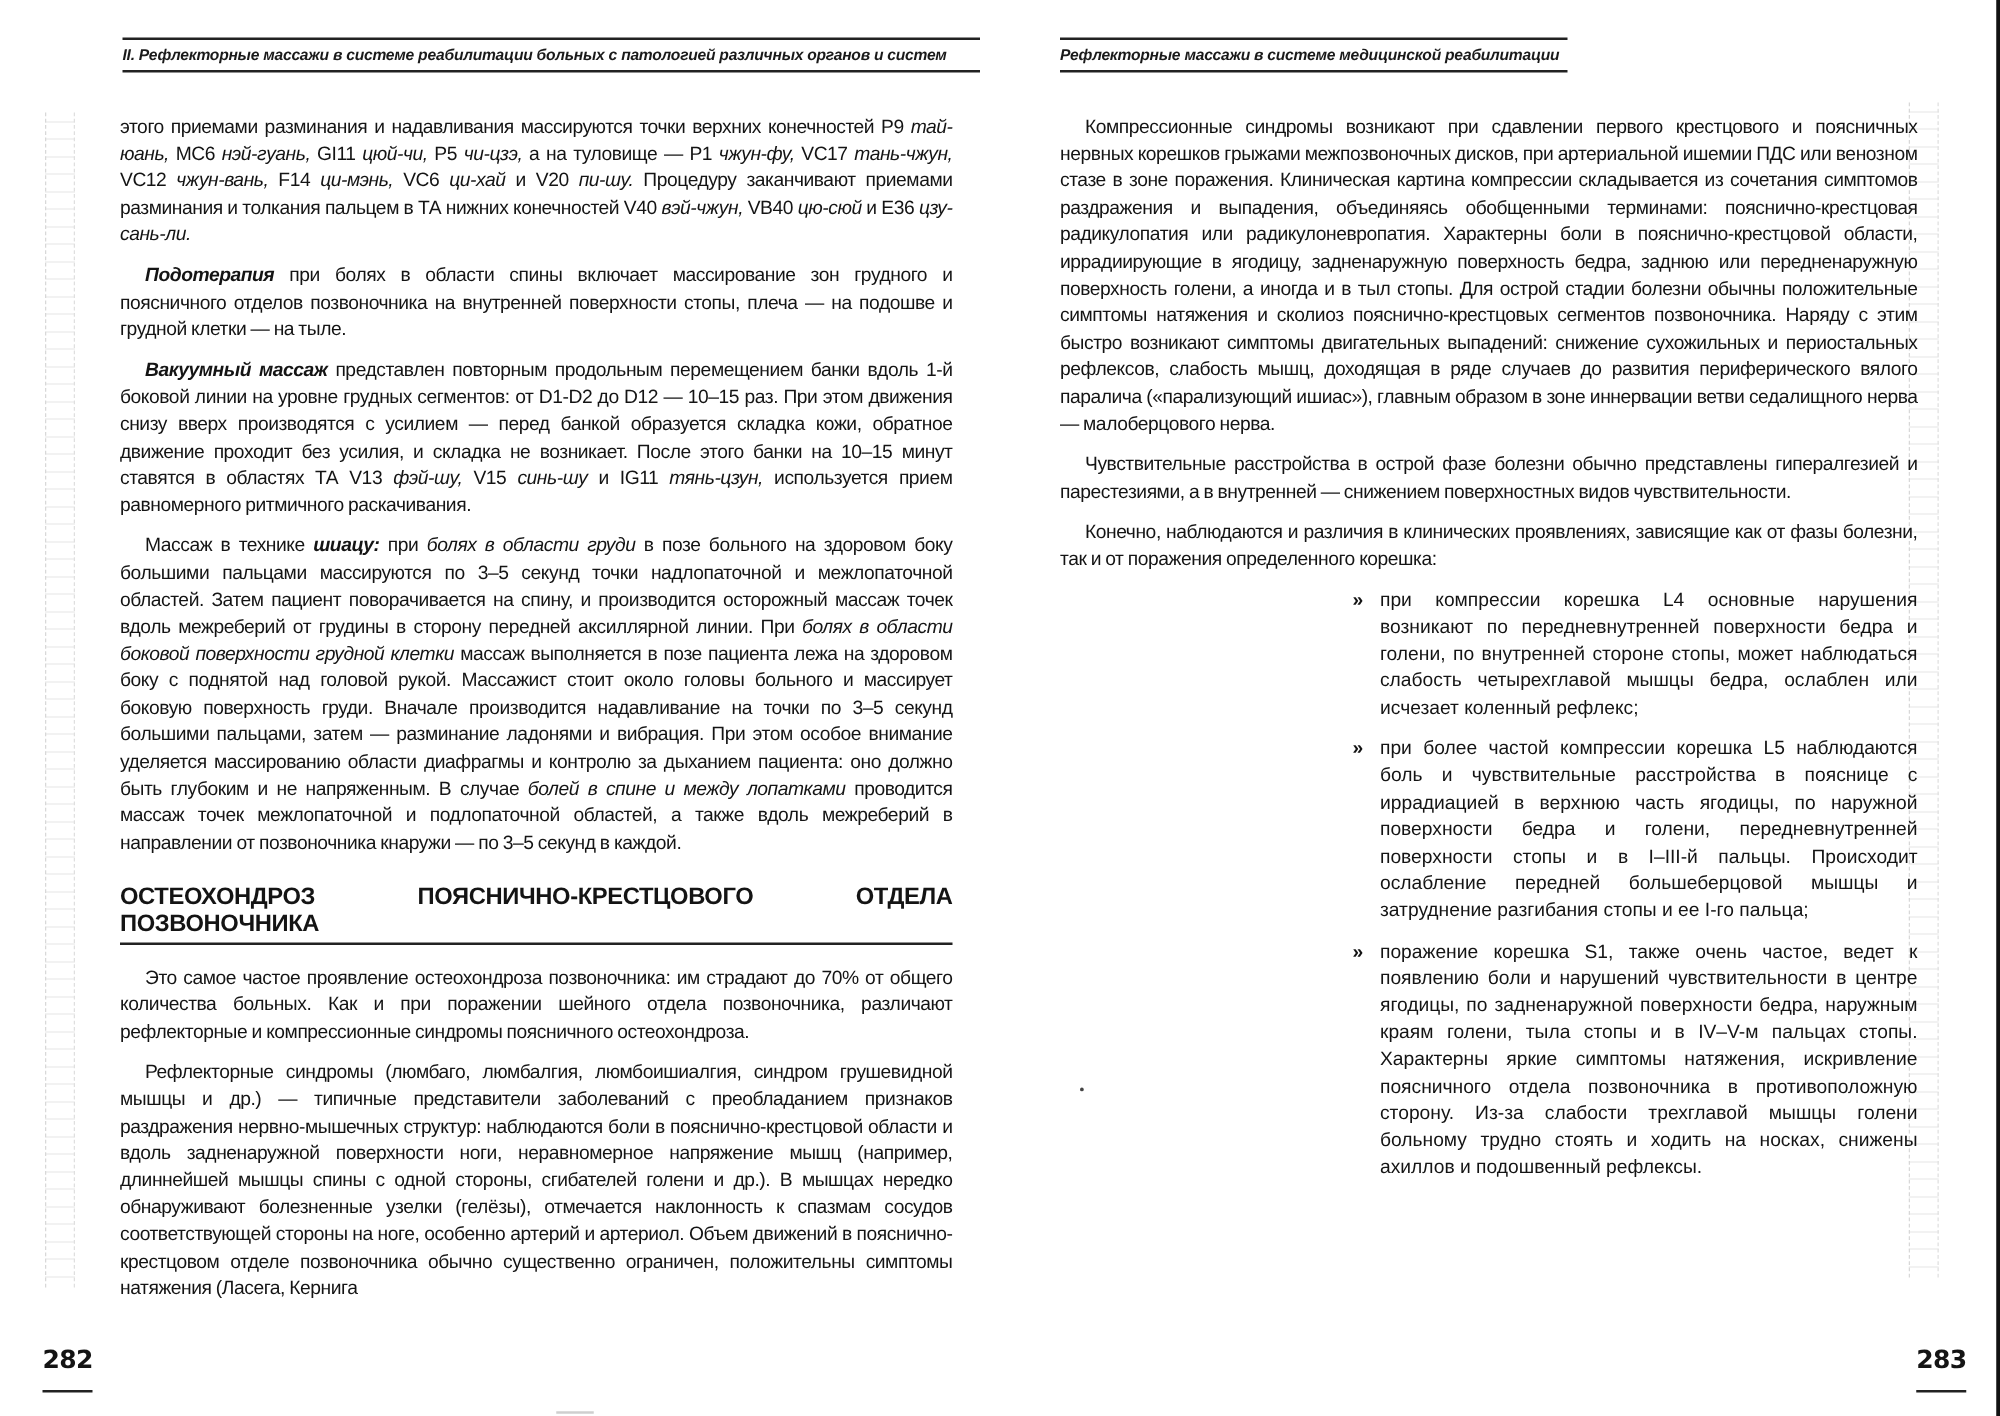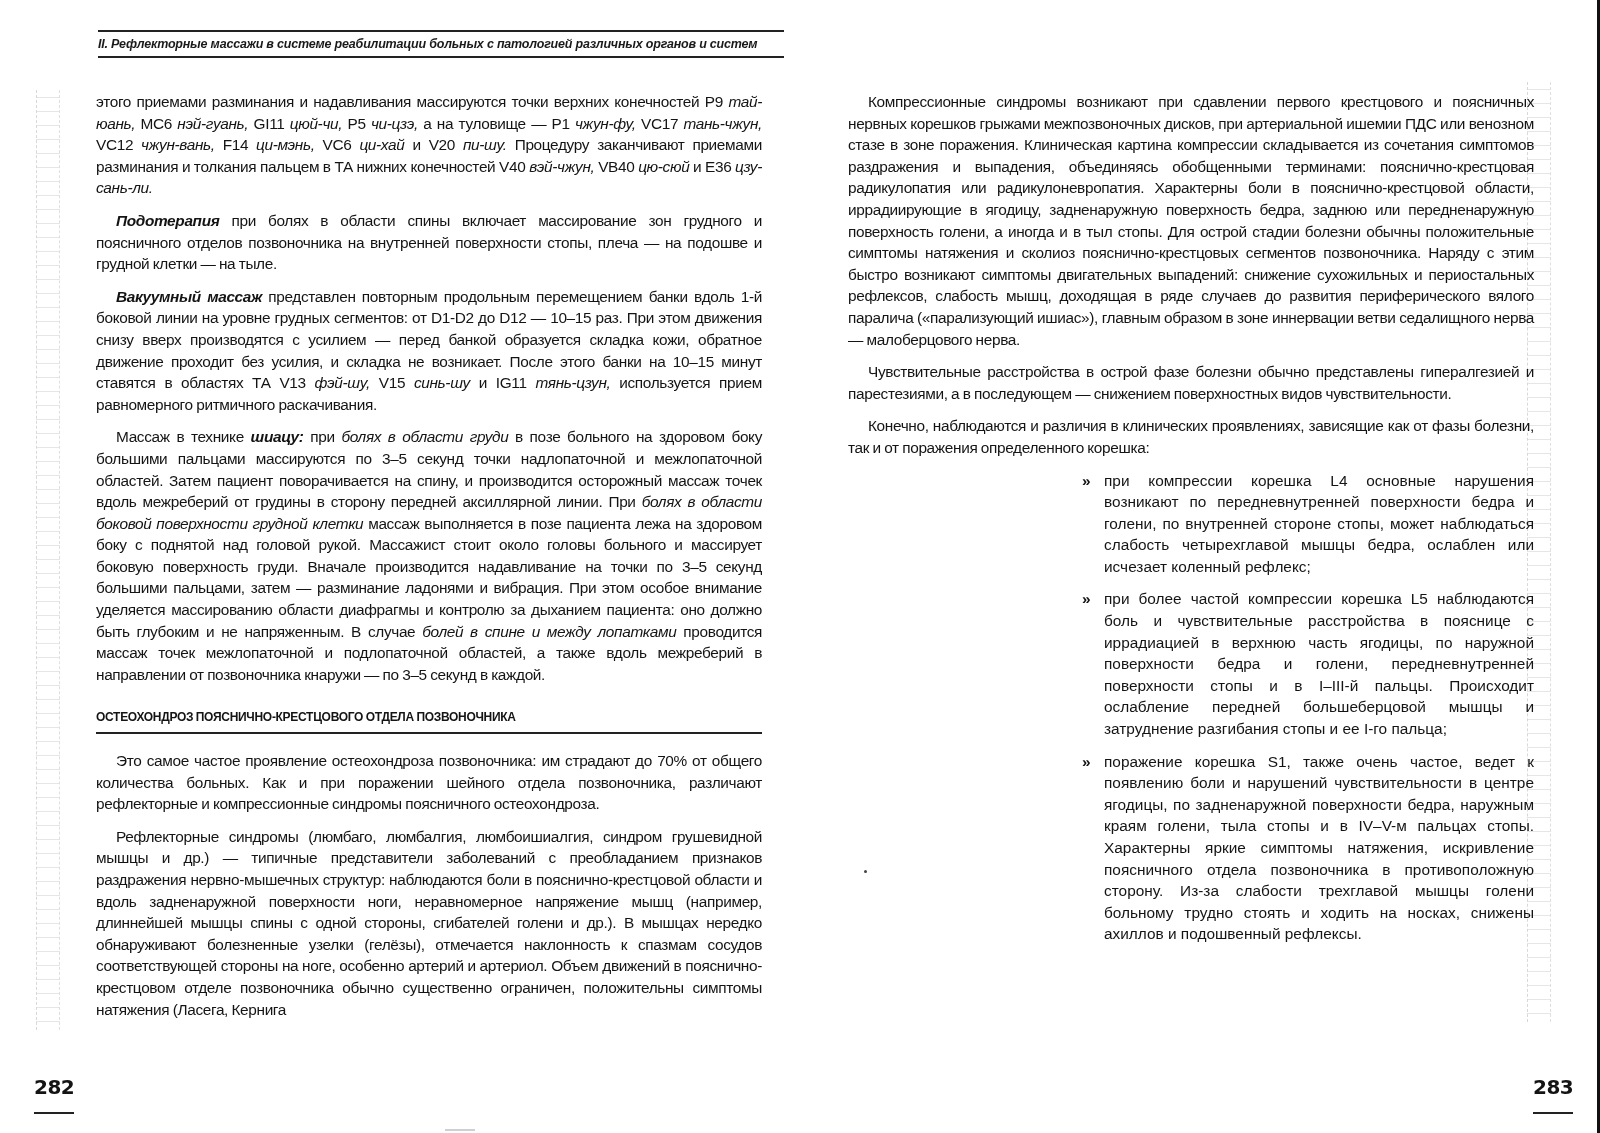--- a/index.html
+++ b/index.html
@@ -27,21 +27,21 @@
   }
   #page-left .body-text { left: 80px; top: 91px; width: 666px; }
   #page-right .body-text { left: 48px; top: 91px; width: 686px; }
 
   .para { margin: 0 0 11px 0; text-indent: 20px; }
   .para.noindent { text-indent: 0; }
   .para .i { font-style: italic; }
   .para .bi { font-weight: bold; font-style: italic; }
 
   .section-heading {
-    font-weight: bold; font-size: 12px; letter-spacing: -0.3px;
+    font-weight: bold; font-size: 19px; letter-spacing: -0.3px;
     border-bottom: 2px solid #222; padding-bottom: 3px; margin: 22px 0 16px 0;
     text-indent: 0;
   }
 
   .bullet-list { list-style: none; margin: 6px 0 0 0; padding: 0 0 0 232px; }
   .bullet-item { position: relative; padding-left: 24px; margin-bottom: 11px; text-indent: 0;
     letter-spacing: 0; word-spacing: 0; }
   .bullet-mark { position: absolute; left: 2px; top: 0; font-weight: bold; }
 
   .page-number {
@@ -78,23 +78,24 @@
       <p class="para"><span>Массаж в технике </span><span class="bi">шиацу:</span><span> при </span><span class="i">болях в области груди</span><span> в позе больного на здоровом боку большими пальцами массируются по 3–5 секунд точки надлопаточной и межлопаточной областей. Затем пациент поворачивается на спину, и производится осторожный массаж точек вдоль межреберий от грудины в сторону передней аксиллярной линии. При </span><span class="i">болях в области боковой поверхности грудной клетки</span><span> массаж выполняется в позе пациента лежа на здоровом боку с поднятой над головой рукой. Массажист стоит около головы больного и массирует боковую поверхность груди. Вначале производится надавливание на точки по 3–5 секунд большими пальцами, затем — разминание ладонями и вибрация. При этом особое внимание уделяется массированию области диафрагмы и контролю за дыханием пациента: оно должно быть глубоким и не напряженным. В случае </span><span class="i">болей в спине и между лопатками</span><span> проводится массаж точек межлопаточной и подлопаточной областей, а также вдоль межреберий в направлении от позвоночника кнаружи — по 3–5 секунд в каждой.</span></p>
       <div class="section-heading">ОСТЕОХОНДРОЗ ПОЯСНИЧНО-КРЕСТЦОВОГО ОТДЕЛА ПОЗВОНОЧНИКА</div>
       <p class="para"><span>Это самое частое проявление остеохондроза позвоночника: им страдают до 70% от общего количества больных. Как и при поражении шейного отдела позвоночника, различают рефлекторные и компрессионные синдромы поясничного остеохондроза.</span></p>
       <p class="para"><span>Рефлекторные синдромы (люмбаго, люмбалгия, люмбоишиалгия, синдром грушевидной мышцы и др.) — типичные представители заболеваний с преобладанием признаков раздражения нервно-мышечных структур: наблюдаются боли в пояснично-крестцовой области и вдоль задненаружной поверхности ноги, неравномерное напряжение мышц (например, длиннейшей мышцы спины с одной стороны, сгибателей голени и др.). В мышцах нередко обнаруживают болезненные узелки (гелёзы), отмечается наклонность к спазмам сосудов соответствующей стороны на ноге, особенно артерий и артериол. Объем движений в пояснично-крестцовом отделе позвоночника обычно существенно ограничен, положительны симптомы натяжения (Ласега, Кернига</span></p>
     </div>
   <div class="page-number">282</div>
 </div>
 
 <div class="page" id="page-right">
   <div class="margin-tab"></div>
+  <div class="running-head">Рефлекторные массажи в системе медицинской реабилитации</div>
   <div class="body-text">
       <p class="para"><span>Компрессионные синдромы возникают при сдавлении первого крестцового и поясничных нервных корешков грыжами межпозвоночных дисков, при артериальной ишемии ПДС или венозном стазе в зоне поражения. Клиническая картина компрессии складывается из сочетания симптомов раздражения и выпадения, объединяясь обобщенными терминами: пояснично-крестцовая радикулопатия или радикулоневропатия. Характерны боли в пояснично-крестцовой области, иррадиирующие в ягодицу, задненаружную поверхность бедра, заднюю или передненаружную поверхность голени, а иногда и в тыл стопы. Для острой стадии болезни обычны положительные симптомы натяжения и сколиоз пояснично-крестцовых сегментов позвоночника. Наряду с этим быстро возникают симптомы двигательных выпадений: снижение сухожильных и периостальных рефлексов, слабость мышц, доходящая в ряде случаев до развития периферического вялого паралича («парализующий ишиас»), главным образом в зоне иннервации ветви седалищного нерва — малоберцового нерва.</span></p>
-      <p class="para"><span>Чувствительные расстройства в острой фазе болезни обычно представлены гипералгезией и парестезиями, а в последующем — снижением поверхностных видов чувствительности.</span></p>
+      <p class="para"><span>Чувствительные расстройства в острой фазе болезни обычно представлены гипералгезией и парестезиями, а в внутренней — снижением поверхностных видов чувствительности.</span></p>
       <p class="para"><span>Конечно, наблюдаются и различия в клинических проявлениях, зависящие как от фазы болезни, так и от поражения определенного корешка:</span></p>
       <ul class="bullet-list">
         <li class="bullet-item para"><span class="bullet-mark">»</span><span>при компрессии корешка L4 основные нарушения возникают по передневнутренней поверхности бедра и голени, по внутренней стороне стопы, может наблюдаться слабость четырехглавой мышцы бедра, ослаблен или исчезает коленный рефлекс;</span></li>
         <li class="bullet-item para"><span class="bullet-mark">»</span><span>при более частой компрессии корешка L5 наблюдаются боль и чувствительные расстройства в пояснице с иррадиацией в верхнюю часть ягодицы, по наружной поверхности бедра и голени, передневнутренней поверхности стопы и в I–III-й пальцы. Происходит ослабление передней большеберцовой мышцы и затруднение разгибания стопы и ее I-го пальца;</span></li>
         <li class="bullet-item para"><span class="bullet-mark">»</span><span>поражение корешка S1, также очень частое, ведет к появлению боли и нарушений чувствительности в центре ягодицы, по задненаружной поверхности бедра, наружным краям голени, тыла стопы и в IV–V-м пальцах стопы. Характерны яркие симптомы натяжения, искривление поясничного отдела позвоночника в противоположную сторону. Из-за слабости трехглавой мышцы голени больному трудно стоять и ходить на носках, снижены ахиллов и подошвенный рефлексы.</span></li>
       </ul>
     </div>
   <div class="page-number">283</div>
 </div>
 

